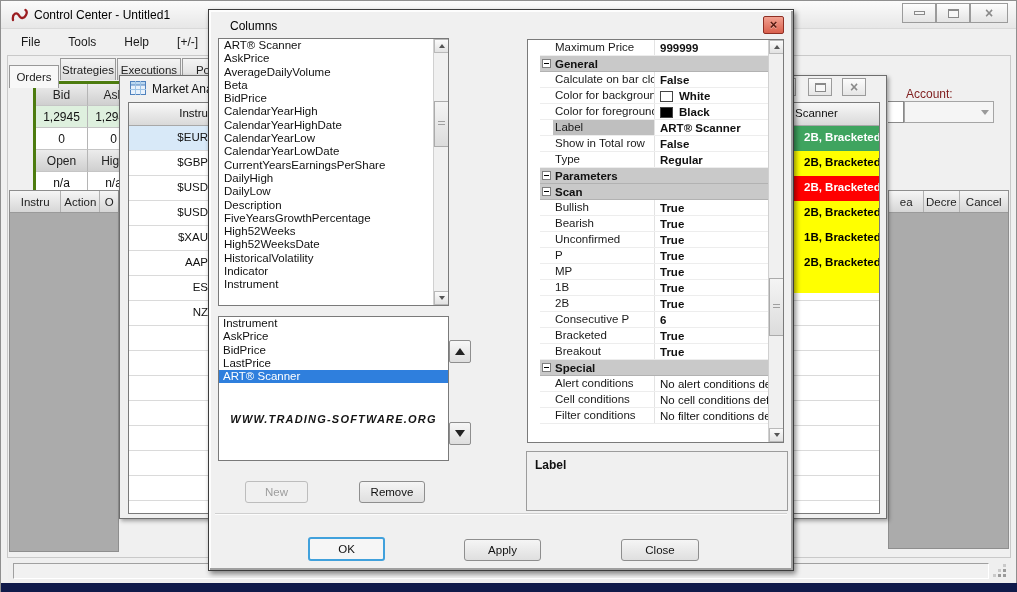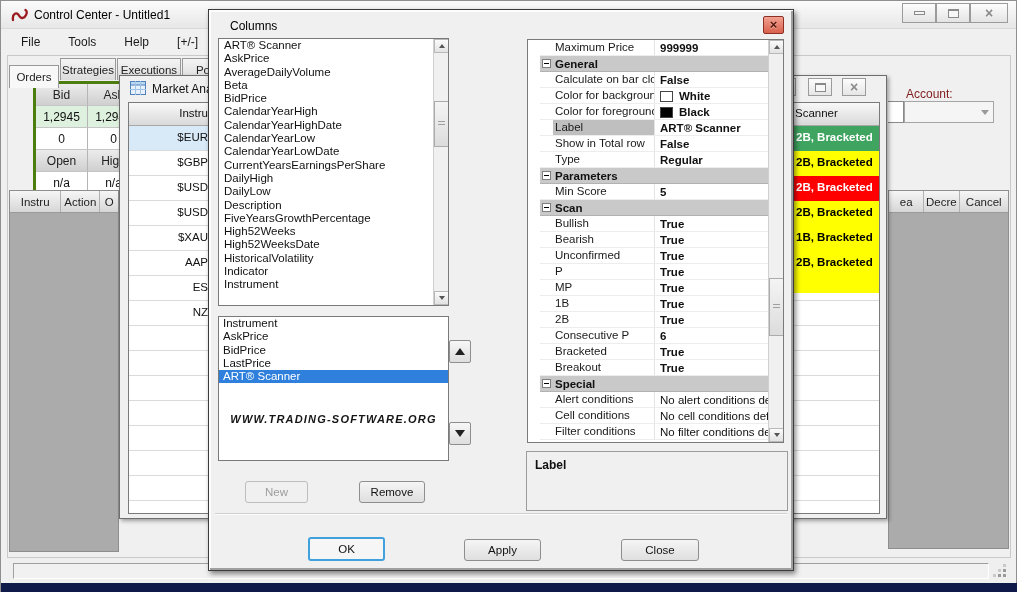--- a/index.html
+++ b/index.html
@@ -55,21 +55,21 @@
   #ma-titlebar { position:absolute; left:0; top:0; width:100%; height:26px; }
   #ma-title { position:absolute; left:32px; top:6px; }
   .ma-btn { position:absolute; top:2px; width:24px; height:18px; background:linear-gradient(#fcfcfc,#e6e6e6); border:1px solid #9b9b9b; display:flex; align-items:center; justify-content:center; }
   #ma-list { position:absolute; left:8px; top:26px; width:752px; height:412px; background:#fff; border:1px solid #7a7a7a; overflow:hidden; }
   #ma-header { display:flex; height:23px; background:linear-gradient(#f8f8f8,#d9d9d9); border-bottom:1px solid #a8a8a8; position:relative; }
   #ma-inst-header { width:84px; text-align:right; padding:4px 4px 0 0; border-right:1px solid #c4c4c4; font-size:11.5px; }
   #ma-scan-header { position:absolute; left:666px; top:4px; font-size:11.5px; }
   .ma-row { height:25px; position:relative; border-bottom:1px solid #dadada; }
   .ma-inst { position:absolute; left:0; top:0; width:84px; height:24px; text-align:right; padding:5px 4px 0 12px; border-right:1px solid #dadada; font-size:11.5px; overflow:hidden; }
   .ma-inst.sel { background:#d8e9f8; }
-  .ma-scan { position:absolute; left:662px; top:0; width:88px; height:42px; padding:5px 0 0 4px; border-left:1px solid #dadada; font-size:11.5px; font-weight:bold; white-space:nowrap; overflow:hidden; }
+  .ma-scan { position:absolute; left:662px; top:0; width:88px; height:42px; padding:5px 0 0 12px; border-left:1px solid #dadada; font-size:11.5px; font-weight:bold; white-space:nowrap; overflow:hidden; }
 
   
   #dialog { position:absolute; left:207px; top:8px; width:586px; height:562px; background:#f0f0f0; border:1px solid #3c3c3c; box-shadow:2px 3px 5px rgba(0,0,0,0.45), inset 1px 1px 0 #fdfdfd, inset -2px -2px 0 #9f9f9f, inset 2px 2px 0 #fdfdfd; z-index:10; }
   #dlg-title { position:absolute; left:21px; top:9px; color:#000; }
   #dlg-close { position:absolute; right:9px; top:6px; width:21px; height:18px; background:linear-gradient(#f2a191,#d9604d); border:1px solid #8e2f24; border-radius:2px; display:flex; align-items:center; justify-content:center; }
   #dlg-close span { font-size:13px; font-weight:bold; color:#53180f; line-height:10px; text-shadow:0 1px 0 rgba(255,255,255,0.35); }
 
   .listbox { position:absolute; background:#fff; border:1px solid #7a7a7a; overflow:hidden; }
   #avail-box { left:9px; top:28px; width:231px; height:268px; }
   #avail-list { position:absolute; left:1px; top:0; width:213px; }
@@ -400,25 +400,20 @@
           </div>
           <div class="prow">
             <div class="pmargin"></div>
             <div class="pname">Type</div>
             <div class="pvalue">Regular</div>
           </div>
           <div class="prow section">
             <div class="expander" style="display: inline-block;"></div>
             <div style="padding-top: 0px;">Parameters</div>
           </div>
-          <div class="prow">
-            <div class="pmargin"></div>
-            <div class="pname">Min Score</div>
-            <div class="pvalue">5</div>
-          </div>
           <div class="prow section">
             <div class="expander" style="display: inline-block;"></div>
             <div style="padding-top: 0px;">Scan</div>
           </div>
           <div class="prow">
             <div class="pmargin"></div>
             <div class="pname">Bullish</div>
             <div class="pvalue">True</div>
           </div>
           <div class="prow">

